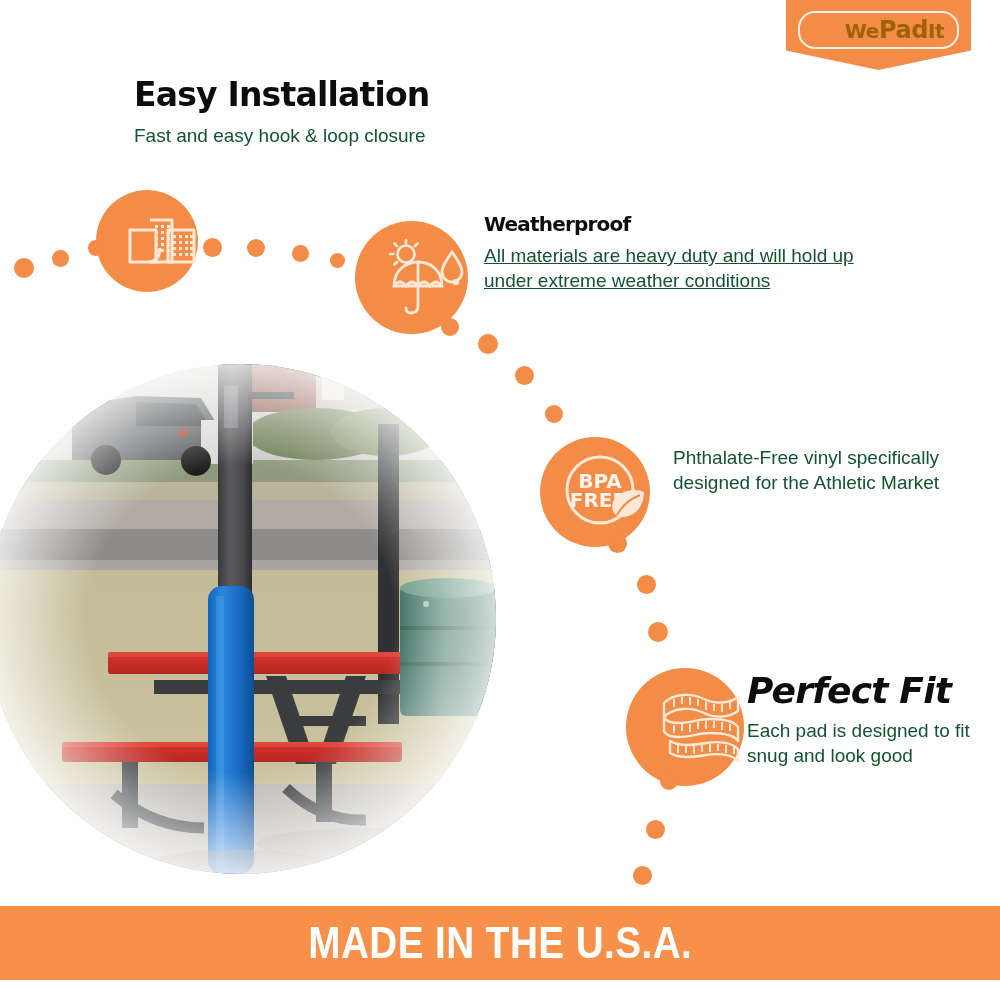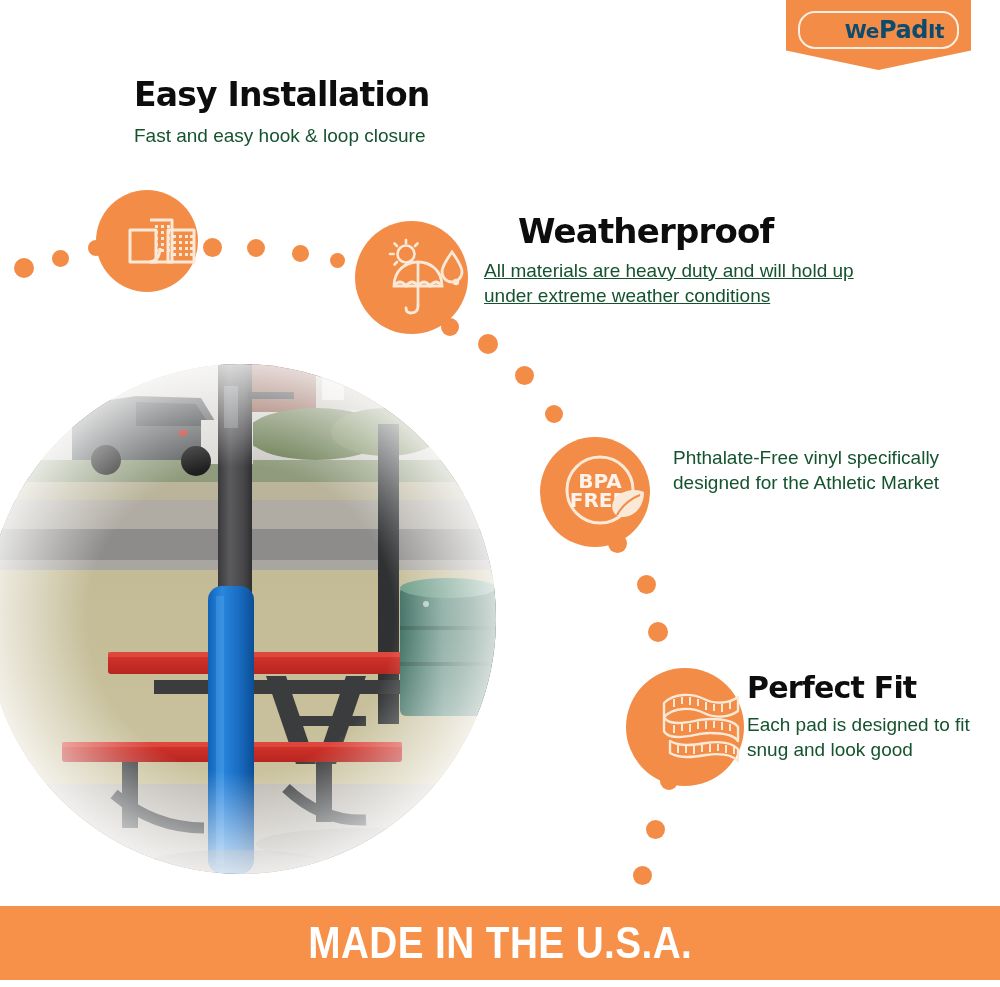--- a/index.html
+++ b/index.html
@@ -41,21 +41,21 @@
     border: 2.5px solid #FBEFE3;
     border-radius: 17px;
     display: flex;
     align-items: center;
     justify-content: center;
   }
   .logo-text {
     font-family: "DejaVu Sans", sans-serif;
     font-weight: bold;
     font-size: 20px;
-    color: #0c4a6e;
+    color: #a16207;
     letter-spacing: -0.4px;
     line-height: 1;
     white-space: nowrap;
     margin-left: 32px;
   }
   .logo-text .lg-big {
     font-size: 24px;
   }
 
   
@@ -83,39 +83,39 @@
   }
   .block-easy .feat-title { font-size: 33px; }
   .block-easy .feat-body  { font-size: 19px; margin-top: 10px; }
 
   .block-weather {
     position: absolute;
     left: 484px;
     top: 214px;
     width: 420px;
   }
-  .block-weather .feat-title { font-size: 34px; margin-left: 34px; }
+  .block-weather .feat-title { font-size: 20px; }
   .block-weather .feat-body  { font-size: 19px; margin-top: 8px; text-decoration: underline; }
 
   .block-phth {
     position: absolute;
     left: 673px;
     top: 437px;
     width: 300px;
   }
   .block-phth .feat-title { font-size: 30px; }
   .block-phth .feat-body  { font-size: 19px; margin-top: 8px; }
 
   .block-fit {
     position: absolute;
     left: 747px;
     top: 672px;
     width: 240px;
   }
-  .block-fit .feat-title { font-size: 30px; }
+  .block-fit .feat-title { font-size: 36px; font-style: italic; }
   .block-fit .feat-body  { font-size: 19px; margin-top: 8px; }
 
   
   .icon-circle {
     position: absolute;
     border-radius: 50%;
     background: #F28C47;
     display: flex;
     align-items: center;
     justify-content: flex-end;

